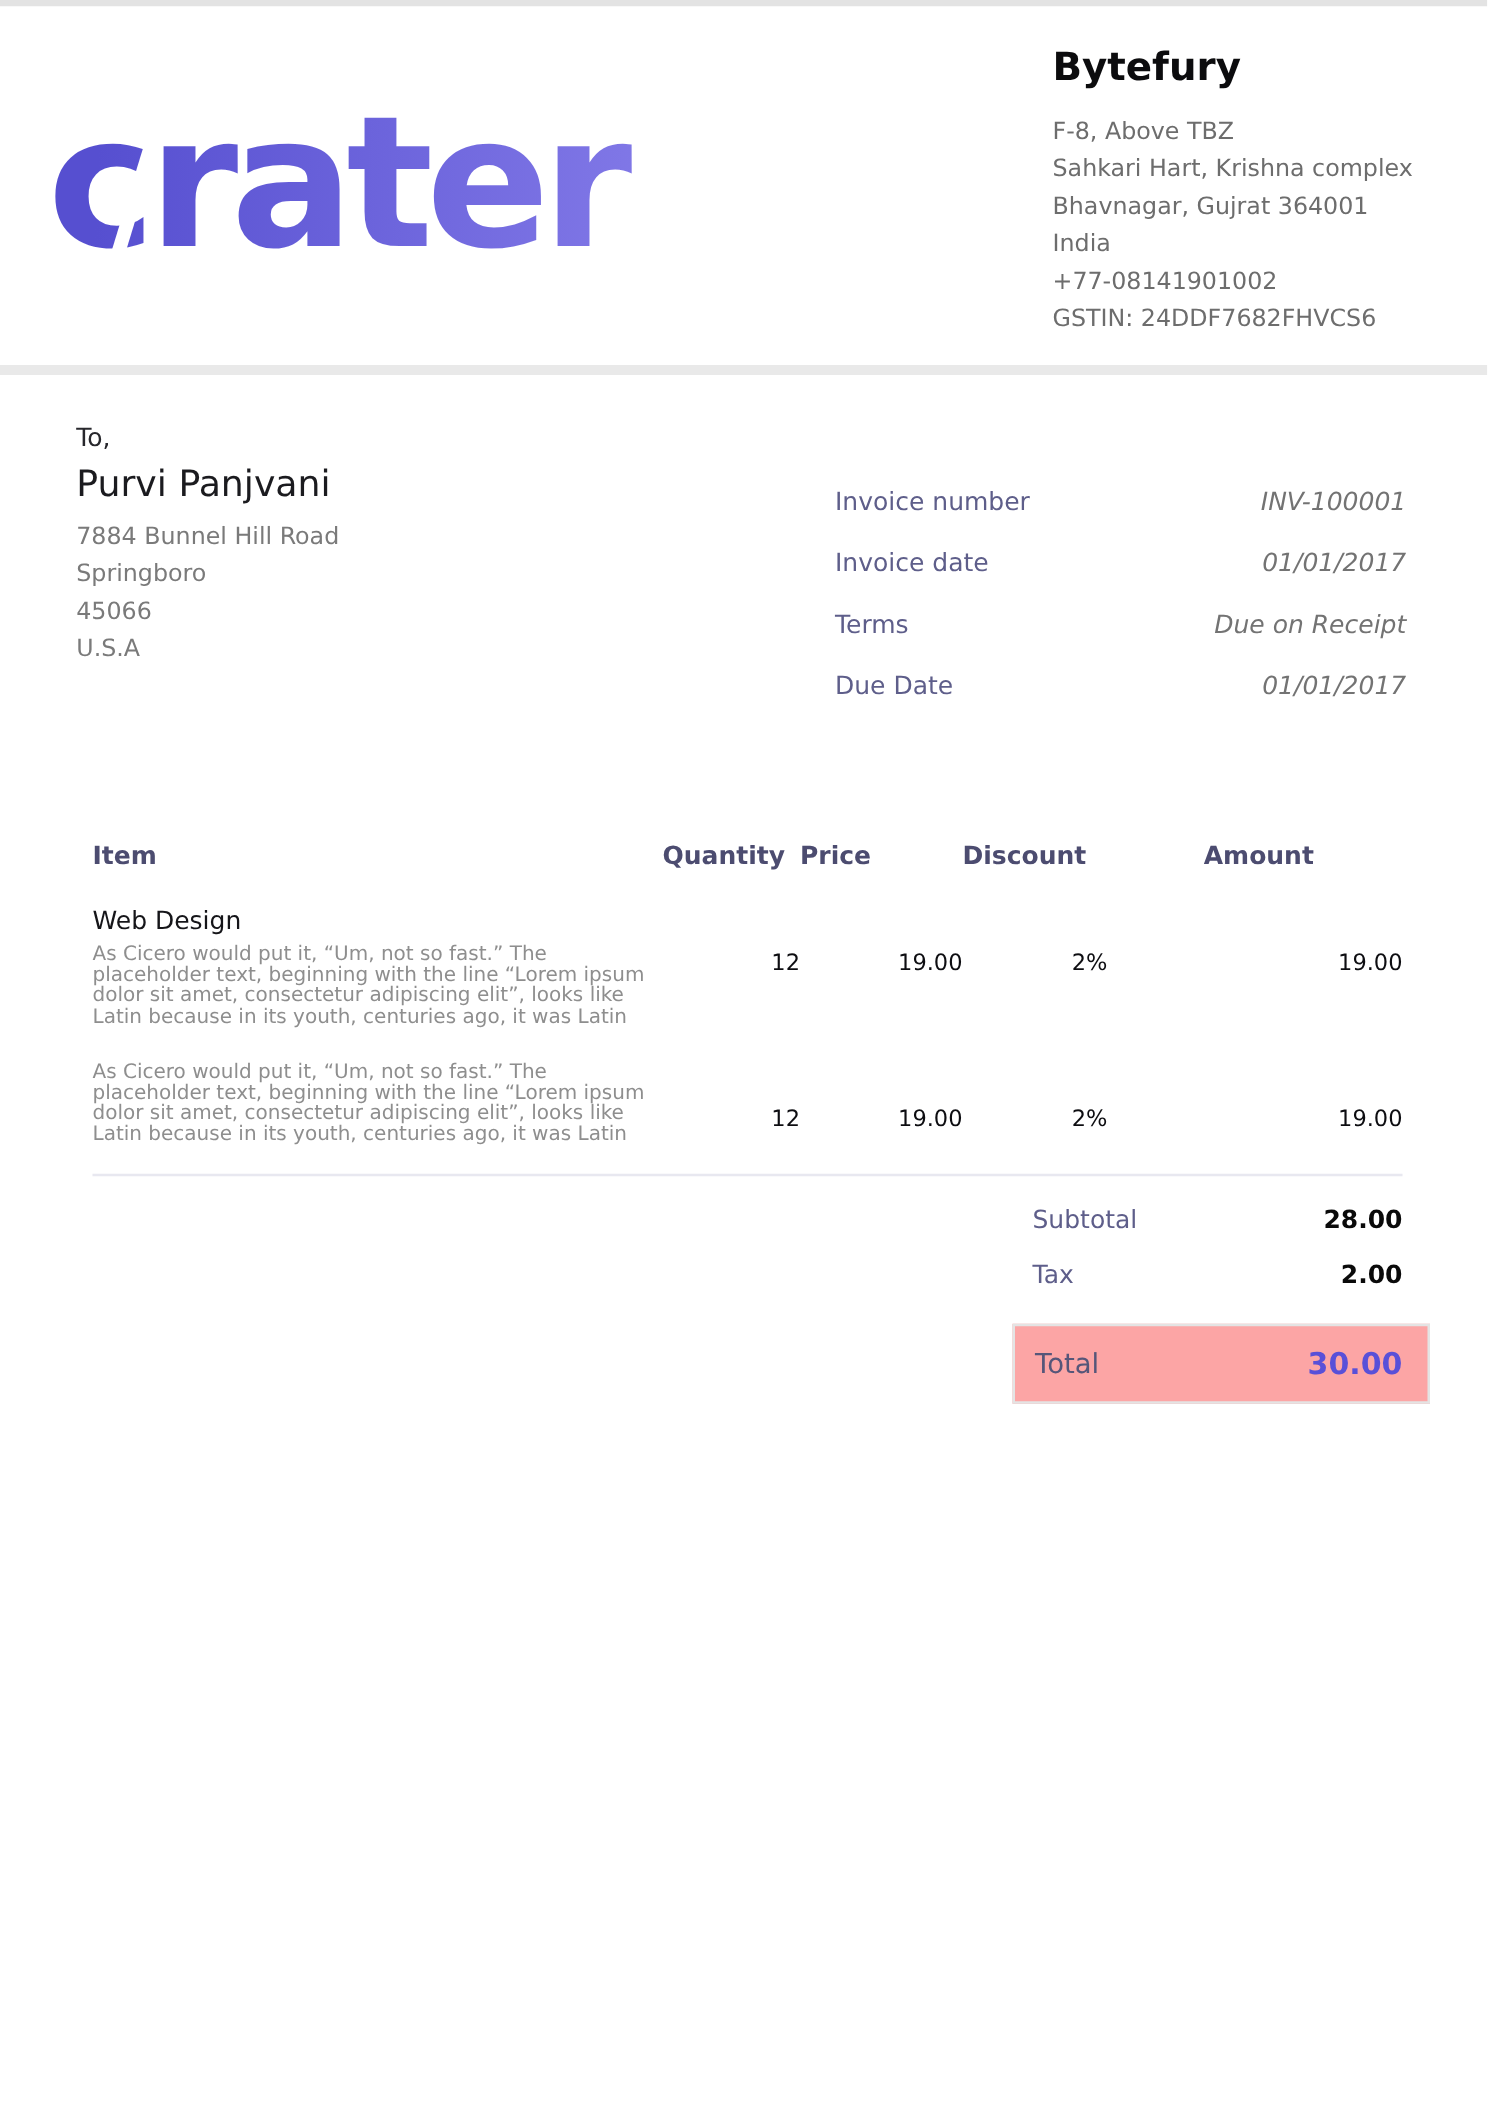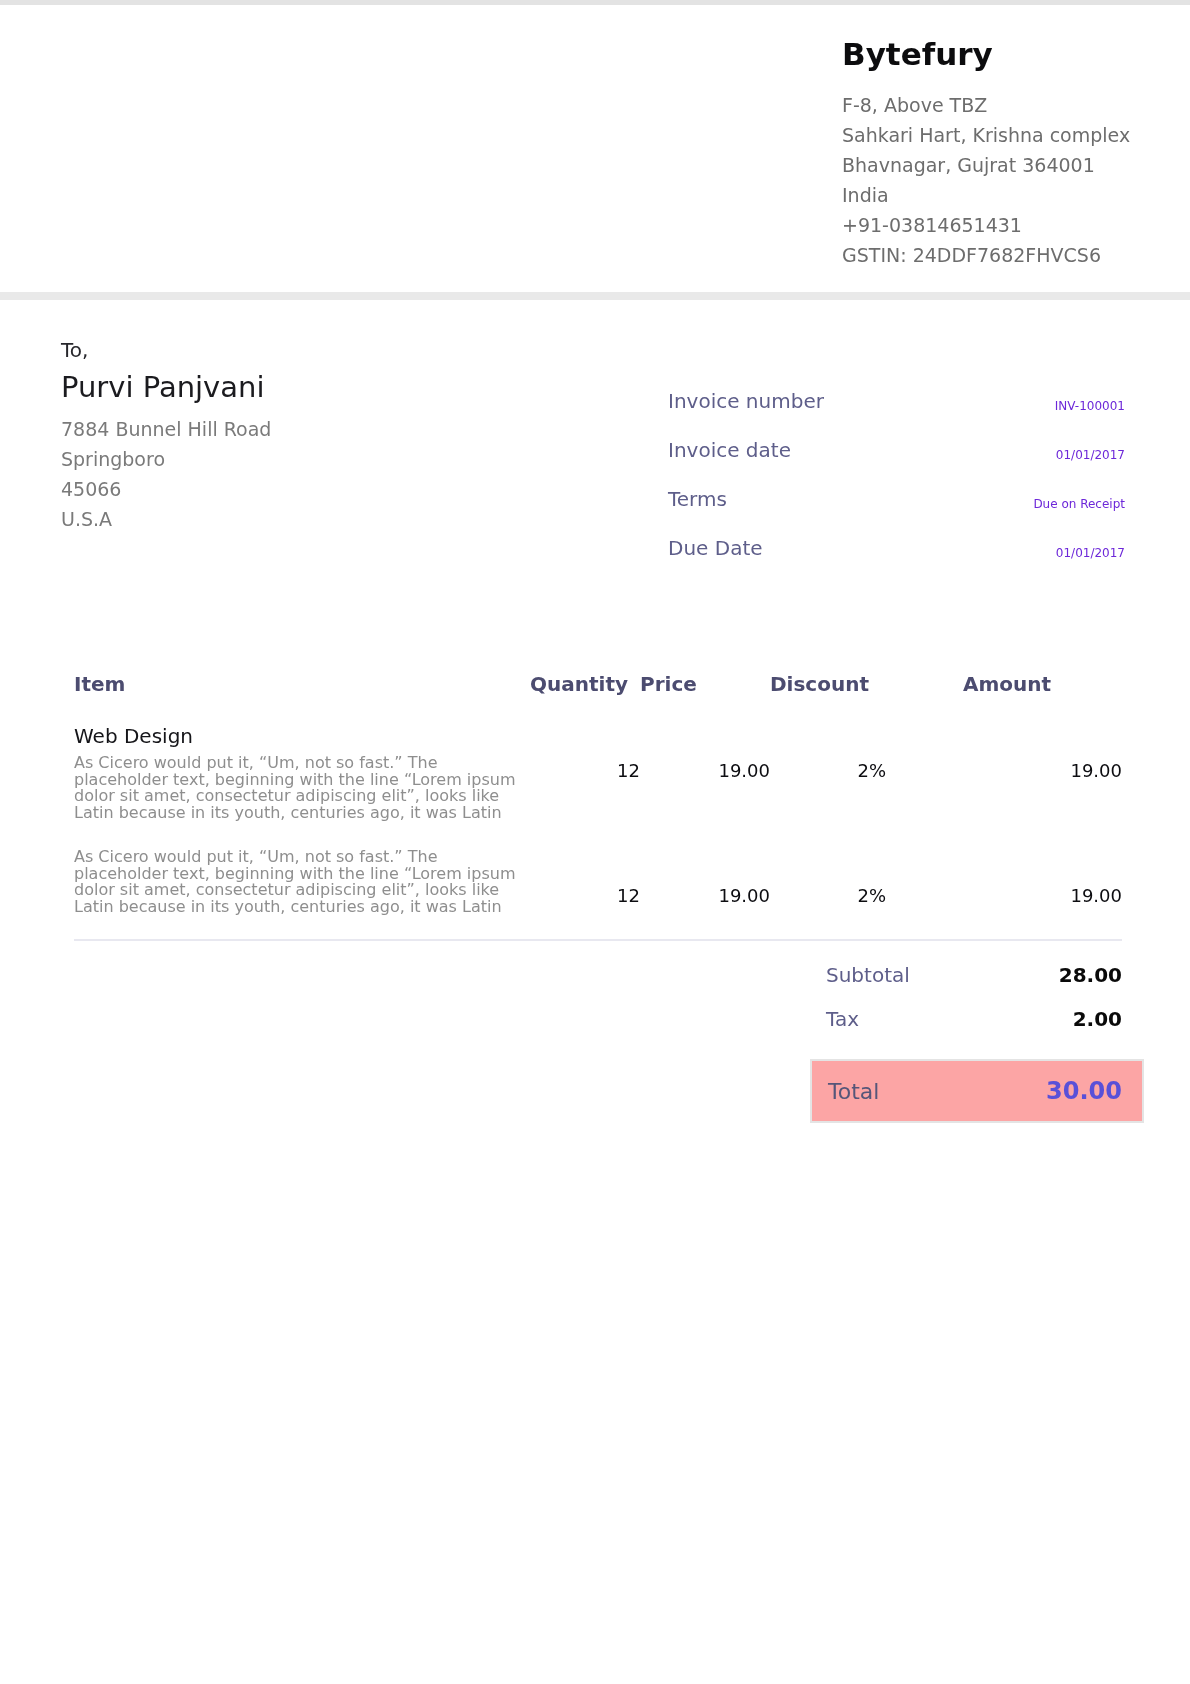--- a/index.html
+++ b/index.html
@@ -31,21 +31,21 @@
   .company-name{margin:0 0 18px 0;font-size:31px;font-weight:bold;color:#0c0c0e;letter-spacing:0;}
   .company-line{font-size:19px;color:#6d6d6d;line-height:30px;}
   
   .bill-to{position:absolute;left:61px;top:338px;width:430px;}
   .bill-to-label{font-size:20px;color:#27272c;margin-bottom:8px;}
   .bill-to-name{font-size:29px;color:#1b1b1f;margin-bottom:10px;}
   .bill-to-line{font-size:19px;color:#7a7a7a;line-height:30px;}
   .meta{position:absolute;left:668px;top:364px;width:457px;}
   .meta-row{display:flex;justify-content:space-between;align-items:flex-end;height:49px;}
   .meta-label{font-size:20px;color:#5e5e8a;}
-  .meta-value{font-size:12px;color:#6d28d9;}
+  .meta-value{font-size:20px;color:#737373;font-style:italic;}
   
   .items{position:absolute;left:74px;top:652px;width:1048px;margin-top:20px;}
   .grid-row{display:grid;grid-template-columns:456px 110px 130px 193px 159px;}
   .items-head .col{font-size:20px;font-weight:bold;color:#4c4c70;}
   .col-num{text-align:left;}
   .item-row{margin-top:28px;}
   .item-name{font-size:20px;color:#151519;margin-bottom:7px;}
   .item-desc{font-size:16px;color:#8e8e8e;line-height:16.5px;max-width:460px;}
   .item-row .cell-num{font-size:18px;color:#0d0d11;text-align:right;padding-top:36px;}
   .item-row .cell-discount{padding-right:77px;}
@@ -68,28 +68,33 @@
   }
   .total-label{font-size:22px;color:#565679;}
   .total-value{font-size:24px;font-weight:bold;color:#5950d8;}
 </style>
 </head>
 <body>
 
 <div class="page">
   <div class="top-strip"></div>
 
+  <div class="logo">
+    <span class="logo-text">crater</span>
+    <span class="logo-cut logo-cut-c"></span>
+    <span class="logo-cut logo-cut-r"></span>
+  </div>
 
   <div class="company">
     <div class="company-name">Bytefury</div>
     <div class="company-line">F-8, Above TBZ</div>
     <div class="company-line">Sahkari Hart, Krishna complex</div>
     <div class="company-line">Bhavnagar, Gujrat 364001</div>
     <div class="company-line">India</div>
-    <div class="company-line">+91-03814651431</div>
+    <div class="company-line">+77-08141901002</div>
     <div class="company-line">GSTIN: 24DDF7682FHVCS6</div>
   </div>
 
   <div class="header-band"></div>
 
   <div class="bill-to">
     <div class="bill-to-label">To,</div>
     <div class="bill-to-name">Purvi Panjvani</div>
     <div class="bill-to-line">7884 Bunnel Hill Road</div>
     <div class="bill-to-line">Springboro</div>

